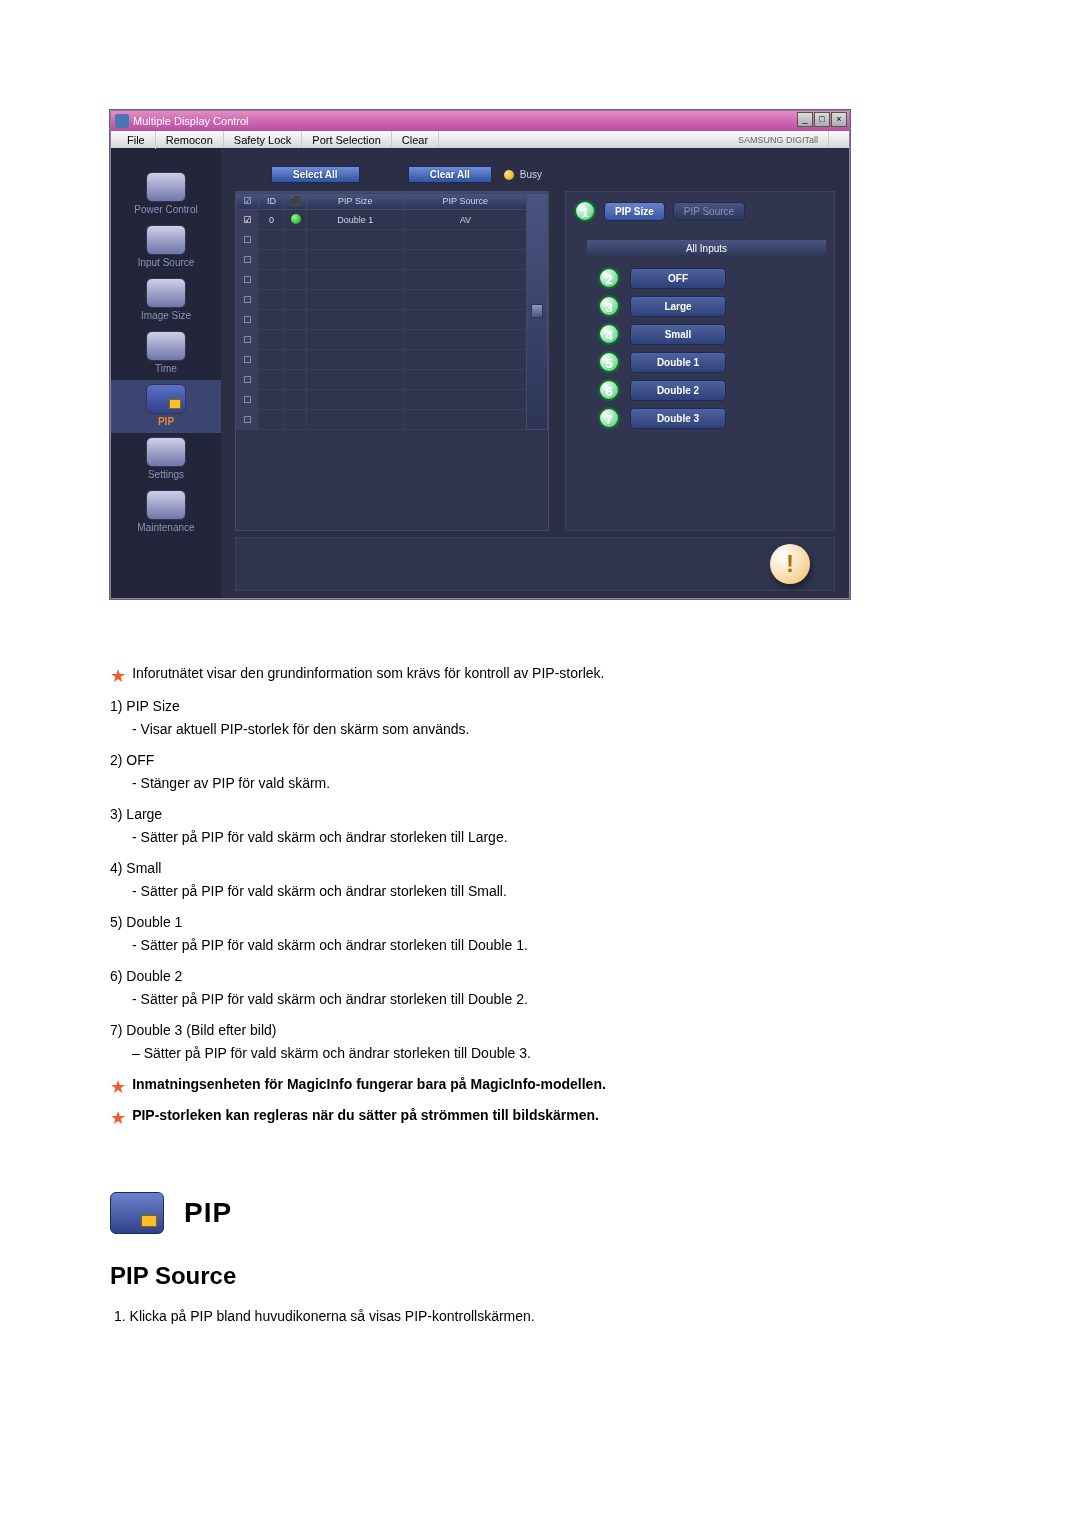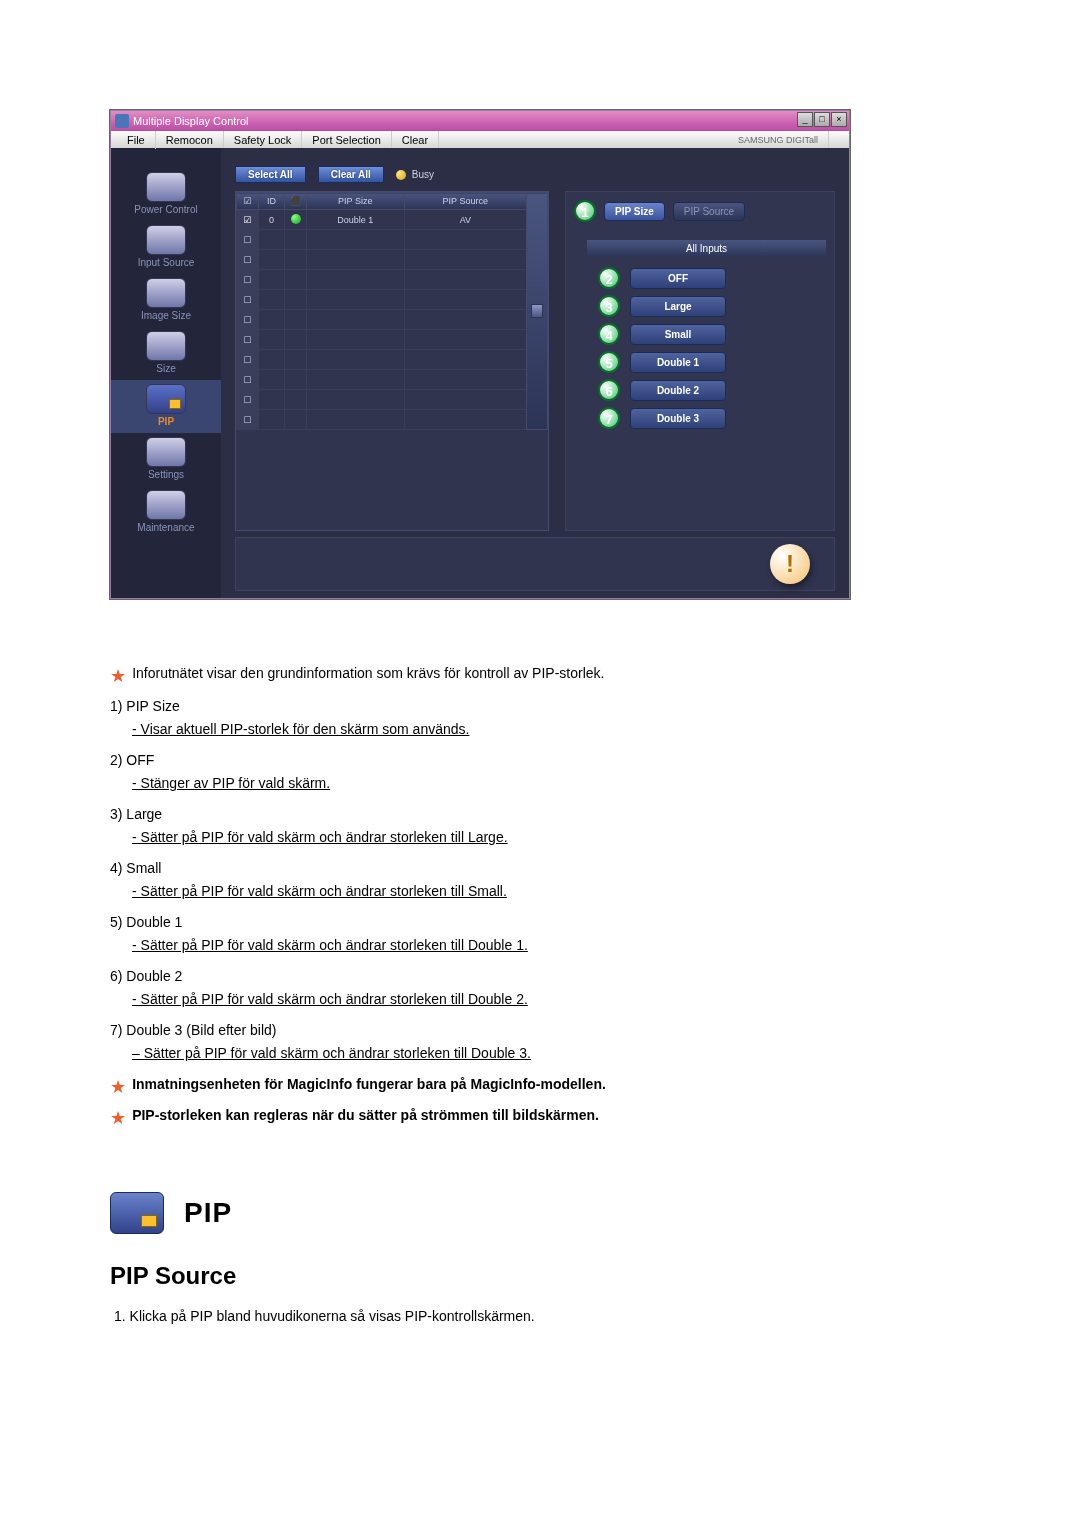--- a/index.html
+++ b/index.html
@@ -124,23 +124,24 @@
     align-items: center;
     gap: 12px;
     margin-bottom: 8px;
   }
   .tb-btn {
     background: linear-gradient(#6f8fdc,#32539e);
     color: #fff;
     border: 1px solid #1b2b58;
     border-radius: 0;
     font-size: 10px;
-    padding: 2px 12px;
+    padding: 2px 21px;
     font-weight: bold;
     text-shadow: 0 0 2px #18306a;
+    margin-left: 36px;
   }
   .busy-wrap {
     display: flex;
     align-items: center;
     gap: 6px;
     color: #cdd3ea;
     font-size: 10px;
   }
   .busy-dot {
     width: 10px; height: 10px;
@@ -296,21 +297,21 @@
   }
 
   
   .doc-text { margin-top: 64px; line-height: 1.5; font-size: 14px; color: #000; }
   .star { color: #f05c2c; font-size: 18px; margin-right: 6px; }
   .star-line { display: flex; margin: 4px 0; }
   .numlist { list-style: none; margin: 6px 0 0 0; }
   .numlist li { margin-bottom: 10px; }
   .numlist .num { display: inline-block; }
   .numlist .title { display: inline; }
-  .numlist .desc { display: block; margin-left: 22px; margin-top: 2px; text-decoration: underline; }
+  .numlist .desc { display: block; margin-left: 22px; margin-top: 2px; }
   .bold-note { font-weight: bold; }
 
   .pip-title-block {
     display: flex;
     align-items: center;
     gap: 20px;
     margin-top: 60px;
     margin-bottom: 24px;
   }
   .pip-title-icon {
@@ -364,21 +365,21 @@
         <div class="side-item">
           <div class="side-icon"></div>
           <div class="side-label">Input Source</div>
         </div>
         <div class="side-item">
           <div class="side-icon"></div>
           <div class="side-label">Image Size</div>
         </div>
         <div class="side-item">
           <div class="side-icon"></div>
-          <div class="side-label">Size</div>
+          <div class="side-label">Time</div>
         </div>
         <div class="side-item active">
           <div class="side-icon pip"></div>
           <div class="side-label">PIP</div>
         </div>
         <div class="side-item">
           <div class="side-icon"></div>
           <div class="side-label">Settings</div>
         </div>
         <div class="side-item">

